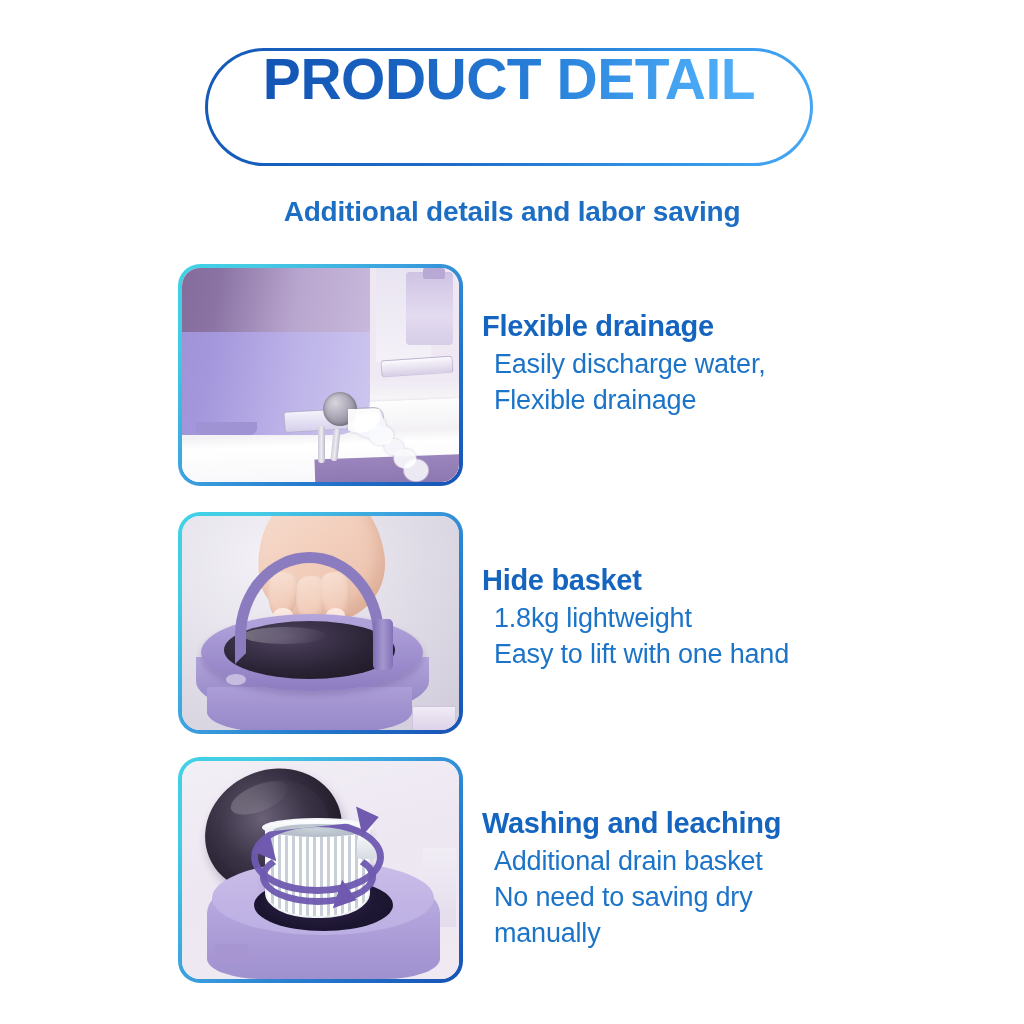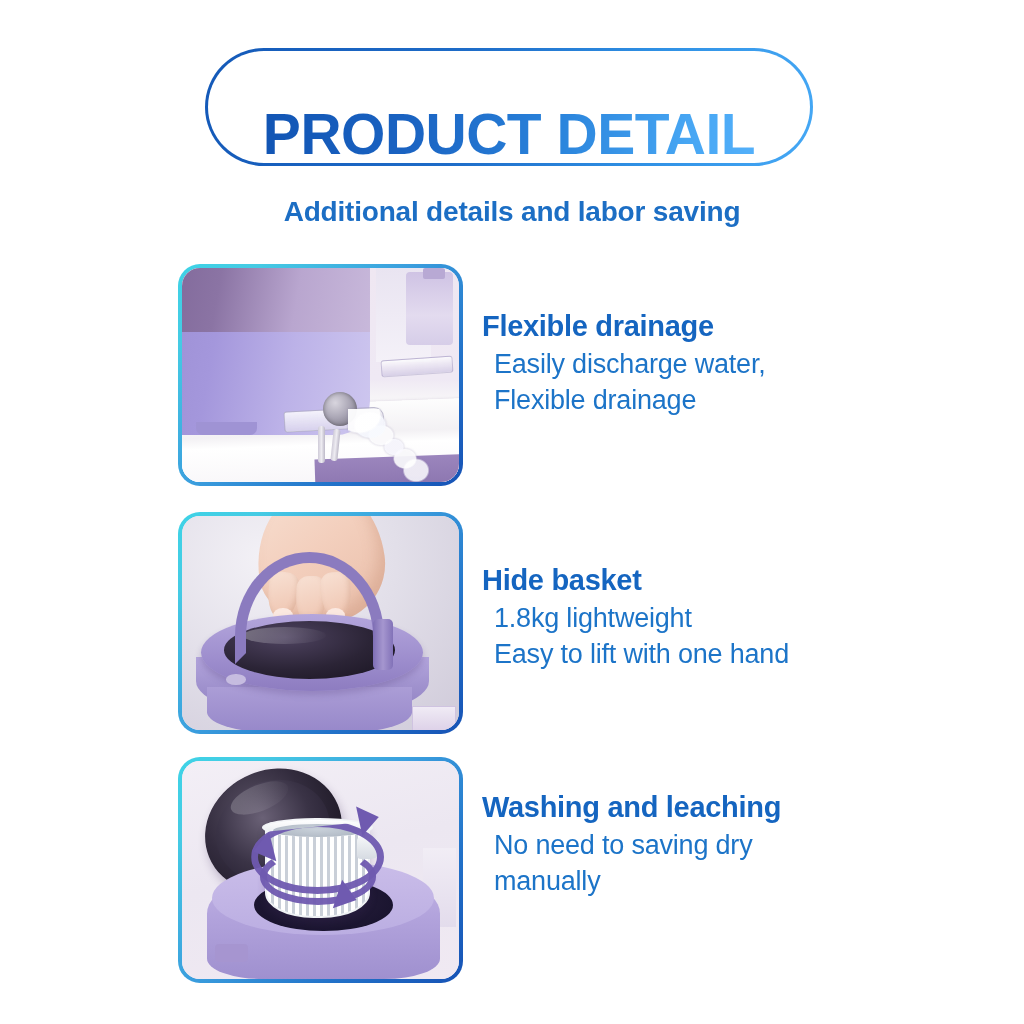--- a/index.html
+++ b/index.html
@@ -29,21 +29,21 @@
     border-radius: 60px;
     padding: 3px;
     background: linear-gradient(100deg, #1459b8 0%, #1e6cc8 42%, #2f90e4 72%, #45a8f5 100%);
   }
   .title-pill-inner {
     width: 100%;
     height: 100%;
     border-radius: 58px;
     background: #ffffff;
     display: flex;
-    align-items: flex-end;
+    align-items: flex-start;
     justify-content: center;
   }
   .title-text {
     font-size: 57px;
     font-weight: 700;
     letter-spacing: -0.5px;
     line-height: 1;
     background: linear-gradient(96deg, #1255b4 0%, #1a63c2 30%, #2a84dc 60%, #47a6f3 86%, #53b0fa 100%);
     -webkit-background-clip: text;
     background-clip: text;
@@ -106,21 +106,21 @@
   .f-body {
     font-size: 27px;
     font-weight: 400;
     color: #1c74c8;
     line-height: 1.33;
     letter-spacing: -0.2px;
     margin-left: 12px;
   }
   .row-1 .feature-text { top: 46px; }
   .row-2 .feature-text { top: 52px; }
-  .row-3 .feature-text { top: 34px; }
+  .row-3 .feature-text { top: 50px; }
 
   
   .p1-bg {
     position: absolute; inset: 0;
     background: linear-gradient(180deg, #efe7f2 0%, #efe9f4 52%, #f6f4f7 60%, #ffffff 100%);
   }
   .p1-counter {
     position: absolute; left: -10px; top: 63%; width: 120%; height: 40%;
     background: linear-gradient(180deg, #fdfdfd 0%, #f3f1f4 35%, #ffffff 48%, #f7f5f8 100%);
     transform: rotate(-2.2deg);
@@ -461,18 +461,19 @@
         <div class="p3-spout"></div>
         <div class="p3-arrow-ring"></div>
         <div class="p3-arrow-ring2"></div>
         <div class="p3-ah p3-ah1"></div>
         <div class="p3-ah p3-ah2"></div>
         <div class="p3-ah p3-ah3"></div>
       </div>
     </div>
     <div class="feature-text">
       <div class="f-head">Washing and leaching</div>
+      <div class="f-body">Additional drain basket</div>
       <div class="f-body">No need to saving dry</div>
       <div class="f-body">manually</div>
     </div>
   </div>
 
 </div>
 
 </body></html>

